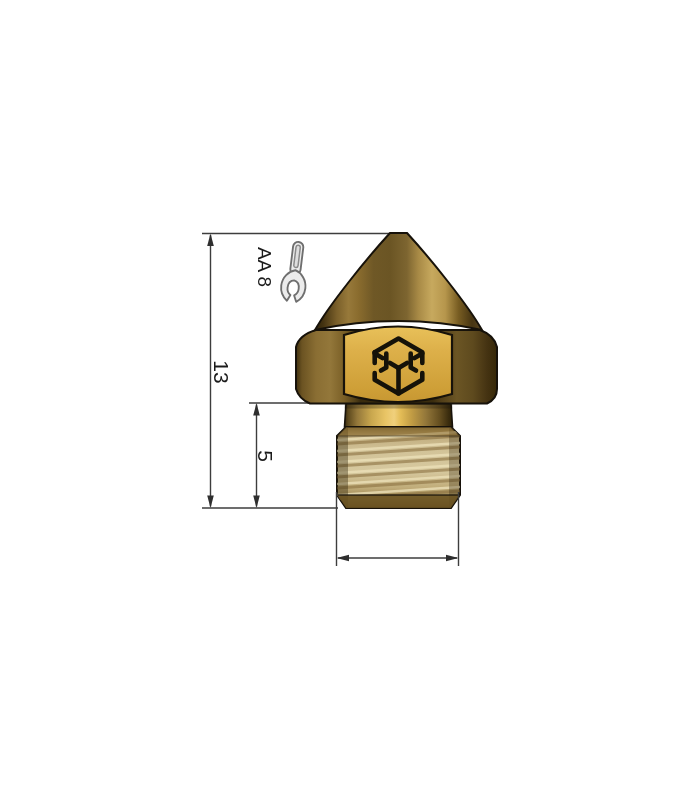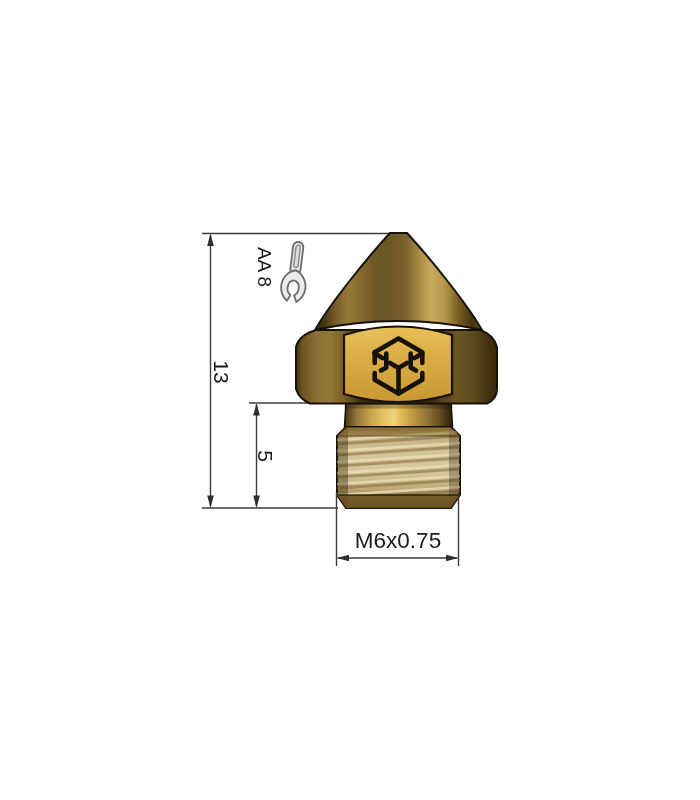--- a/index.html
+++ b/index.html
@@ -184,15 +184,14 @@
       <path d="M15,32 C8,34 2,41 2,50 C2,57 5,62 10,65.5 L13,59
                C10.5,57.5 9,55 9,51.5 C9,46.5 11.5,43.5 15,43
                C18.5,43.5 21,46.5 21,51.5 C21,55 19.5,57.5 17,59
                L20,65.5 C25,62 28,57 28,50 C28,41 22,34 15,32 Z" fill="#ececec" stroke="#6f6f6f" stroke-width="2" stroke-linejoin="round"></path>
     </svg>
   </div>
 
   <span id="wrench-size-label" class="dim-text">AA 8</span>
   <span id="dim-13-label" class="dim-text">13</span>
   <span id="dim-5-label" class="dim-text">5</span>
-  <span id="m6-label" class="dim-text">M6x0.75</span>
 
 </div>
 
 </body></html>

